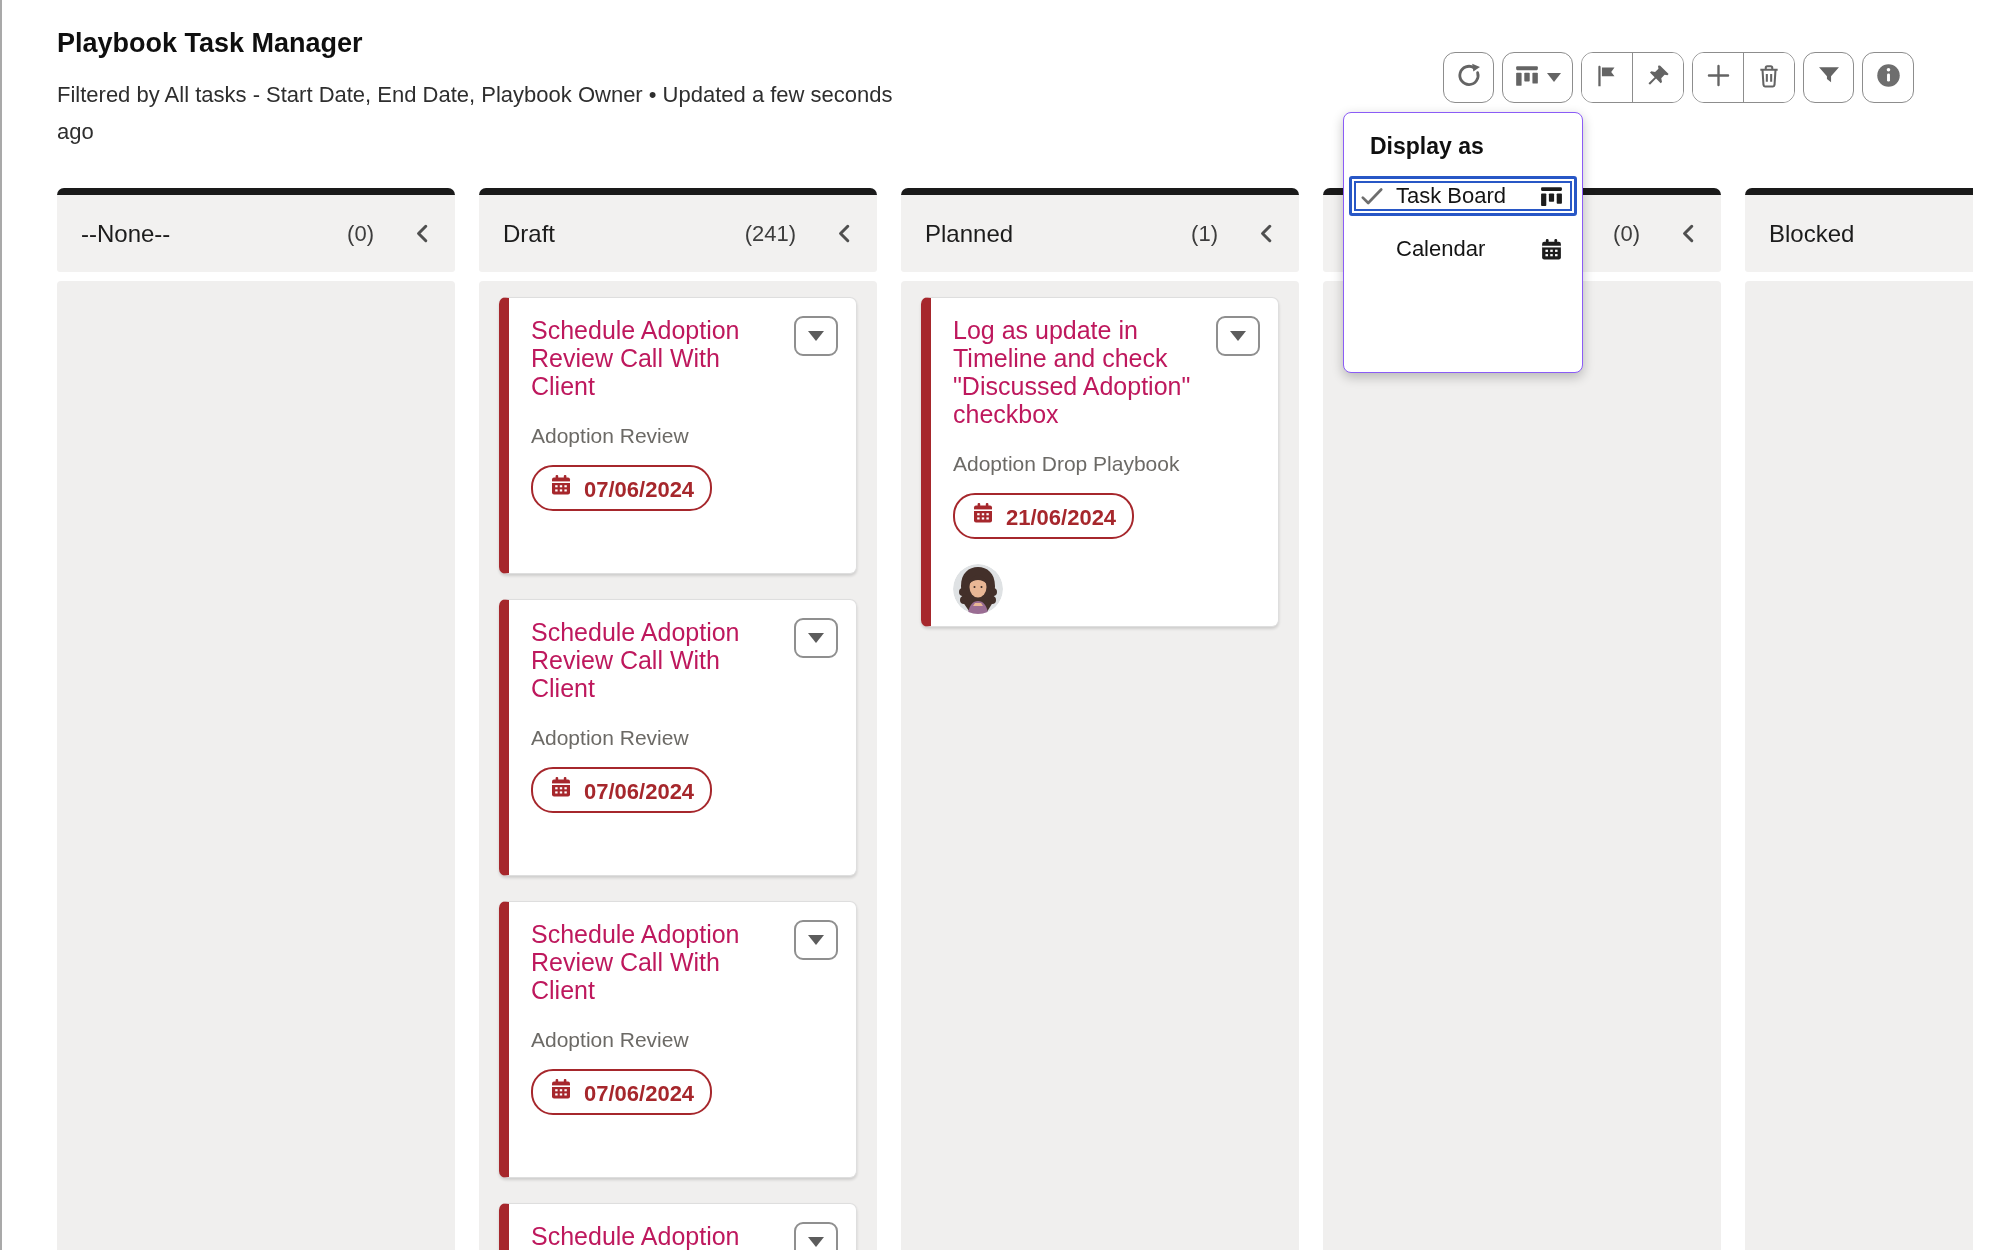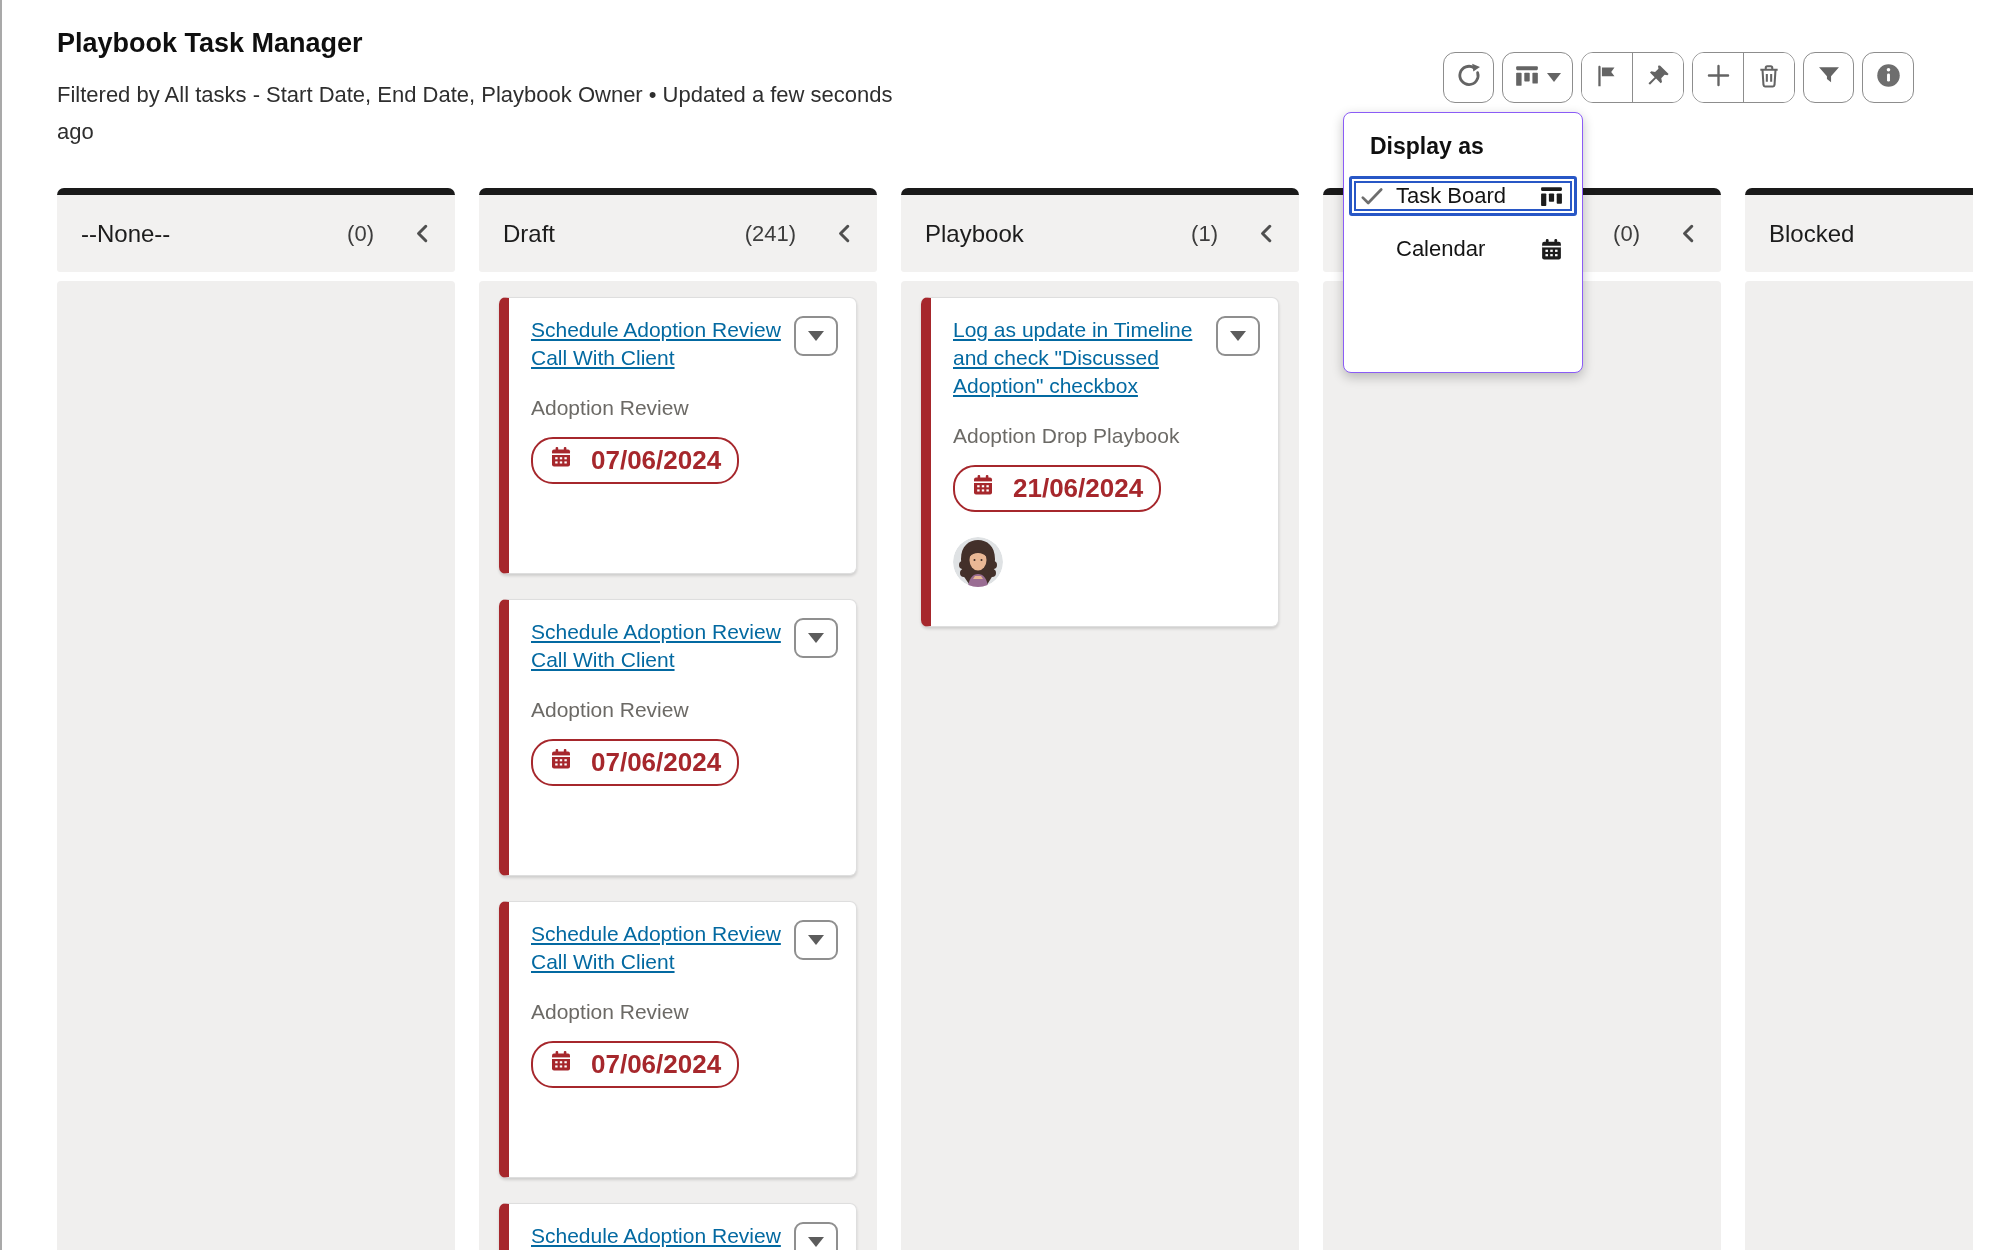--- a/index.html
+++ b/index.html
@@ -46,28 +46,28 @@
   .col-count{margin-left:auto;font-size:22px;color:#3d3d3d;}
   .col-collapse{margin-left:38px;display:flex;align-items:center;cursor:pointer;}
   .col-body{margin-top:9px;background:#f0efee;border-radius:4px 4px 0 0;flex:1;
     padding:16px 20px;box-sizing:border-box;display:flex;flex-direction:column;gap:25px;overflow:hidden;}
 
   
   .card{position:relative;background:#fff;border:1px solid #dedede;border-left:10px solid #a6272c;
     border-radius:7px;box-shadow:0 2px 3px rgba(0,0,0,.14);height:277px;flex:0 0 auto;
     padding:18px 18px 0 22px;box-sizing:border-box;cursor:pointer;}
   .card.tall{height:330px;}
-  .card-title{font-size:21px;line-height:28px;color:#0369a1;width:250px;text-decoration:underline;}
+  .card-title{font-size:25px;line-height:28px;color:#be185d;width:250px;}
   .card-menu{position:absolute;top:18px;right:18px;width:44px;height:40px;border:2px solid #8f8f8f;
     border-radius:9px;background:#fff;display:flex;align-items:center;justify-content:center;
     box-sizing:border-box;cursor:pointer;}
   .caret-down{width:0;height:0;border-left:8px solid transparent;border-right:8px solid transparent;border-top:10px solid #5c5c5c;}
   .card-sub{margin-top:24px;font-size:21px;color:#6c6a66;}
-  .badge{margin-top:17px;display:inline-flex;align-items:flex-start;gap:18px;border:2px solid #a6272c;
-    border-radius:22px;padding:6px 16px;color:#a6272c;font-weight:700;font-size:26px;background:#fff;}
+  .badge{margin-top:17px;display:inline-flex;align-items:flex-end;gap:11px;border:2px solid #a6272c;
+    border-radius:22px;padding:6px 16px;color:#a6272c;font-weight:700;font-size:22px;background:#fff;}
   .avatar{margin-top:25px;width:50px;height:50px;border-radius:50%;overflow:hidden;}
 </style>
 </head>
 <body>
 
 <div class="left-edge"></div>
 
 <div class="page-title">Playbook Task Manager</div>
 <div class="page-sub"><span>Filtered by All tasks - Start Date, End Date, Playbook Owner • Updated a few seconds</span><br><span>ago</span></div>
 
@@ -262,21 +262,21 @@
           </div>
 
       </div>
 
     </div>
   </div>
 
   <div class="col">
     <div class="col-topbar"></div>
     <div class="col-header">
-      <span class="col-name">Playbook</span>
+      <span class="col-name">Planned</span>
       <span class="col-count">(1)</span>
       <span class="col-collapse">
         <svg viewBox="0 0 16 16" width="21" height="21" fill="none" stroke="#4f4f4f" stroke-width="2.3" stroke-linecap="round" stroke-linejoin="round">
             <path d="M10.5 2.5L5 8l5.5 5.5"></path>
           </svg>
       </span>
     </div>
     <div class="col-body">
 
       <div class="card tall">

